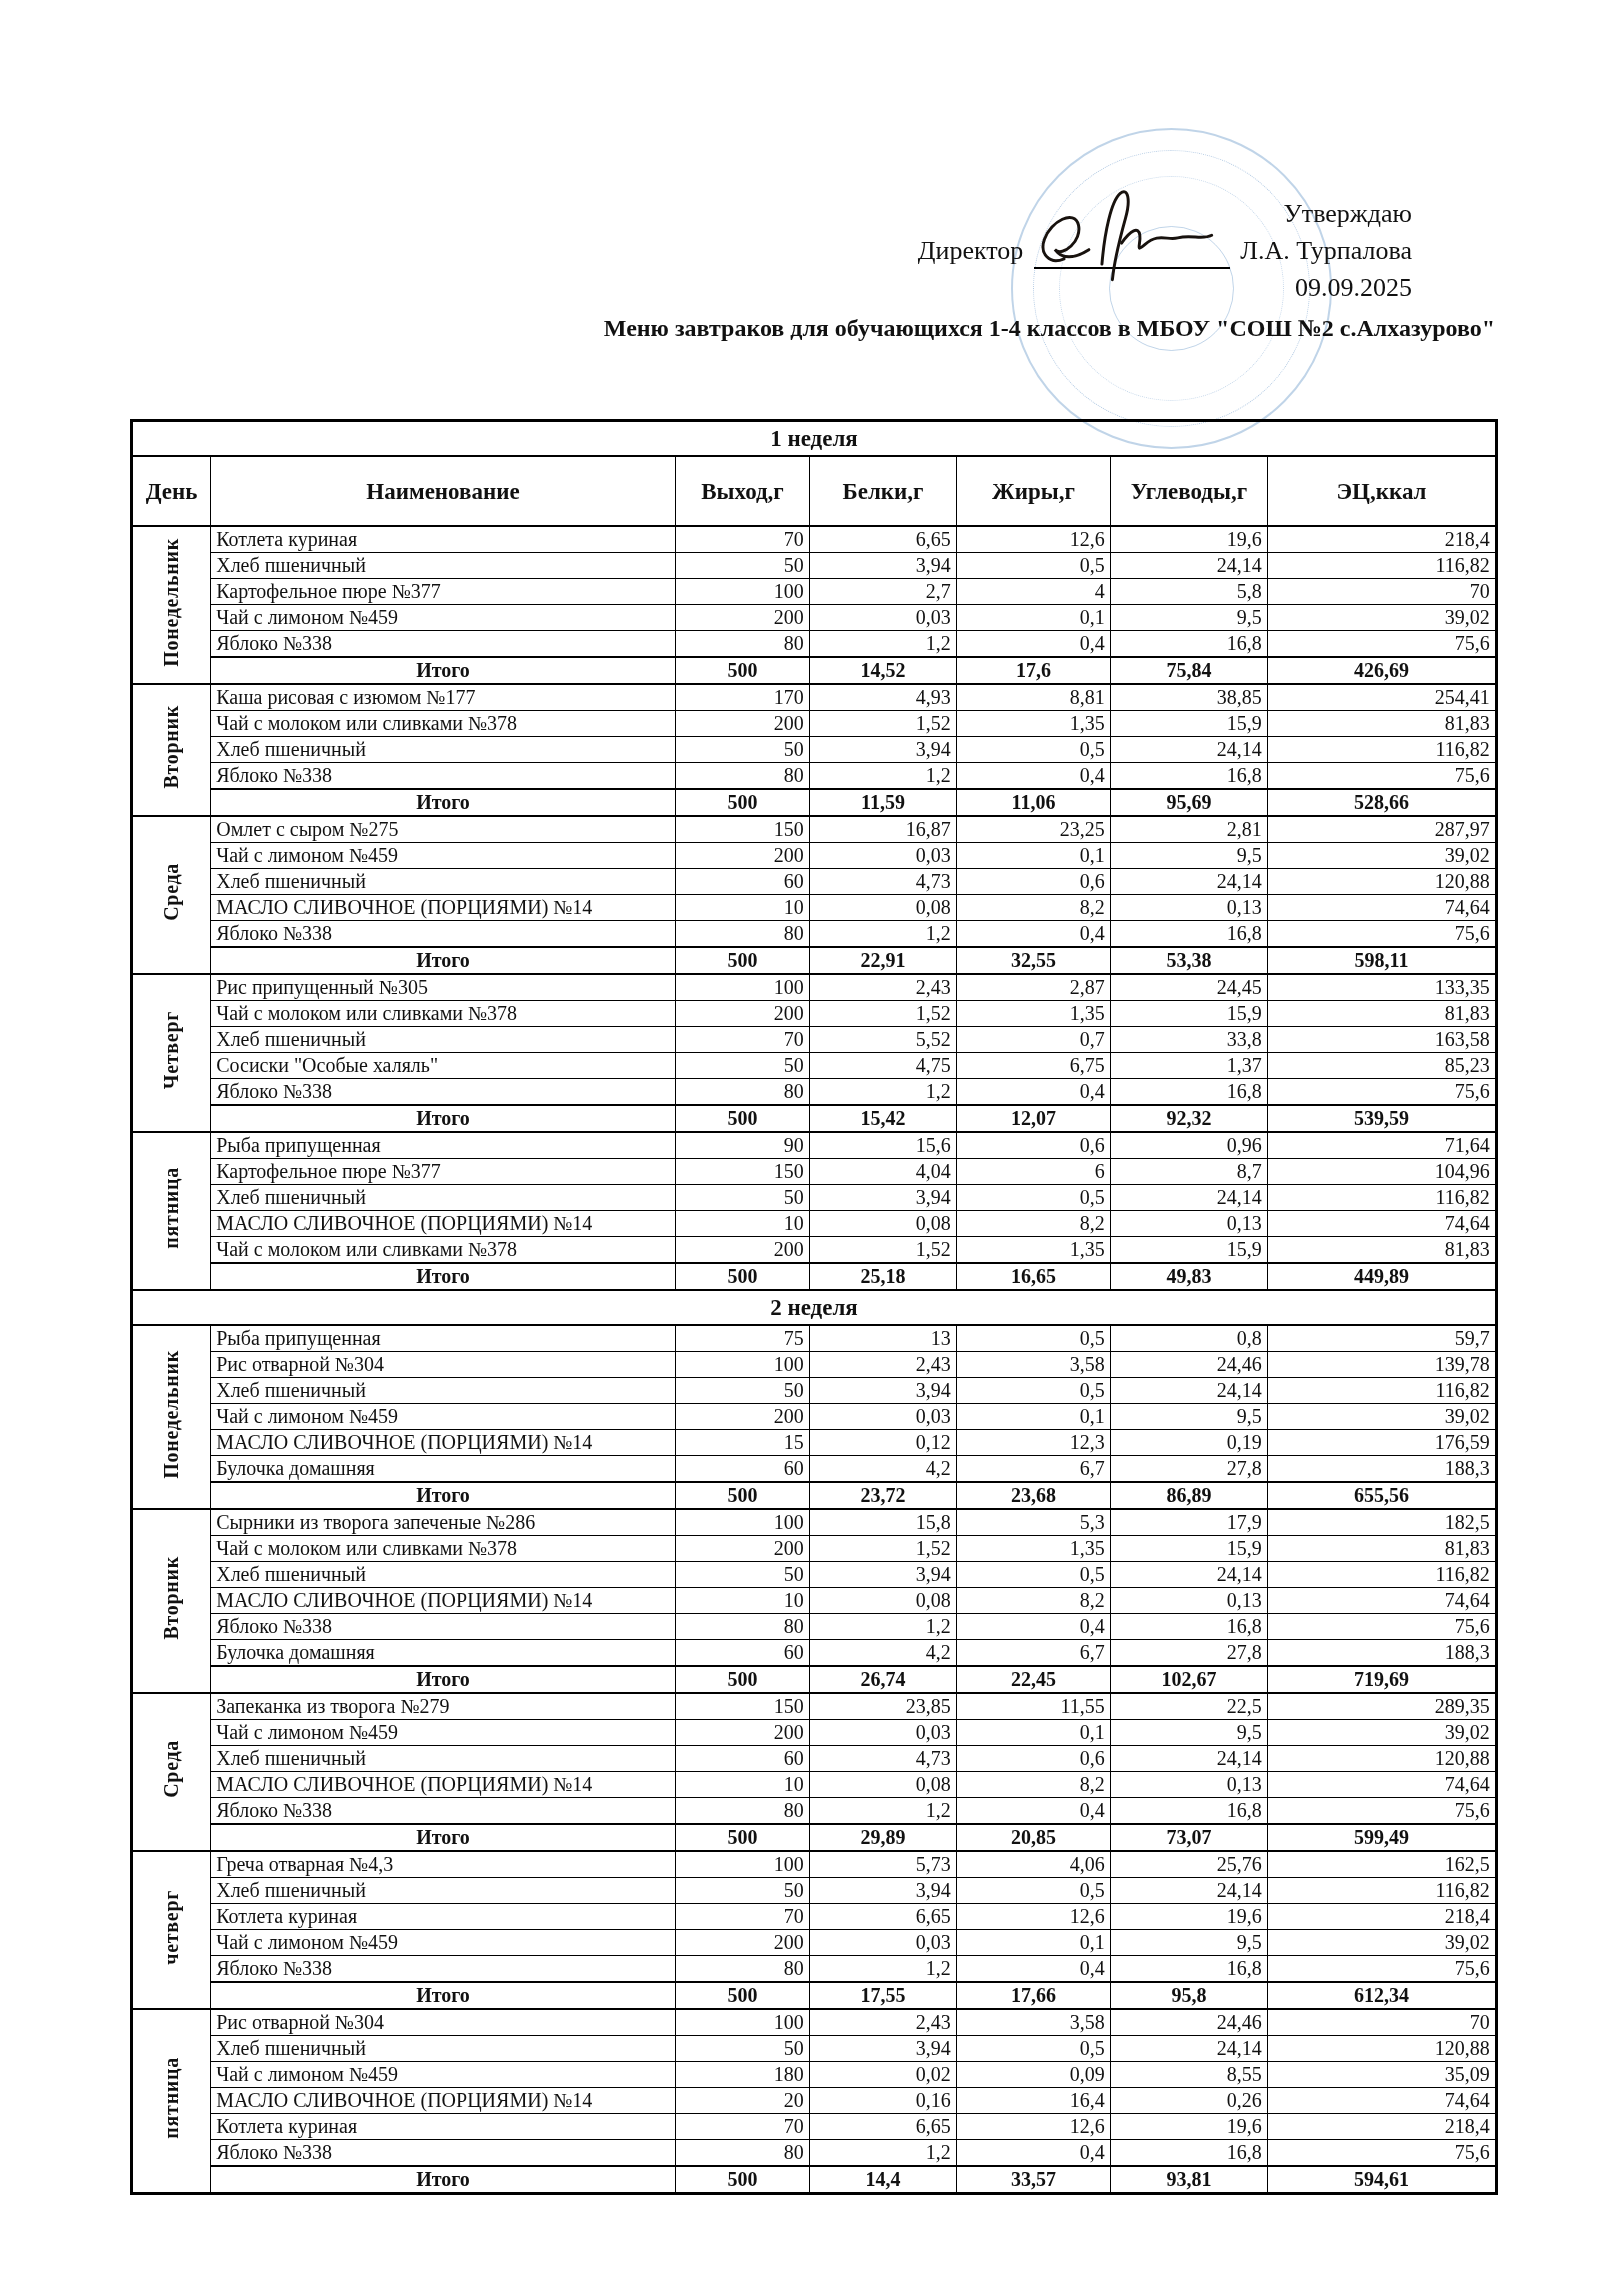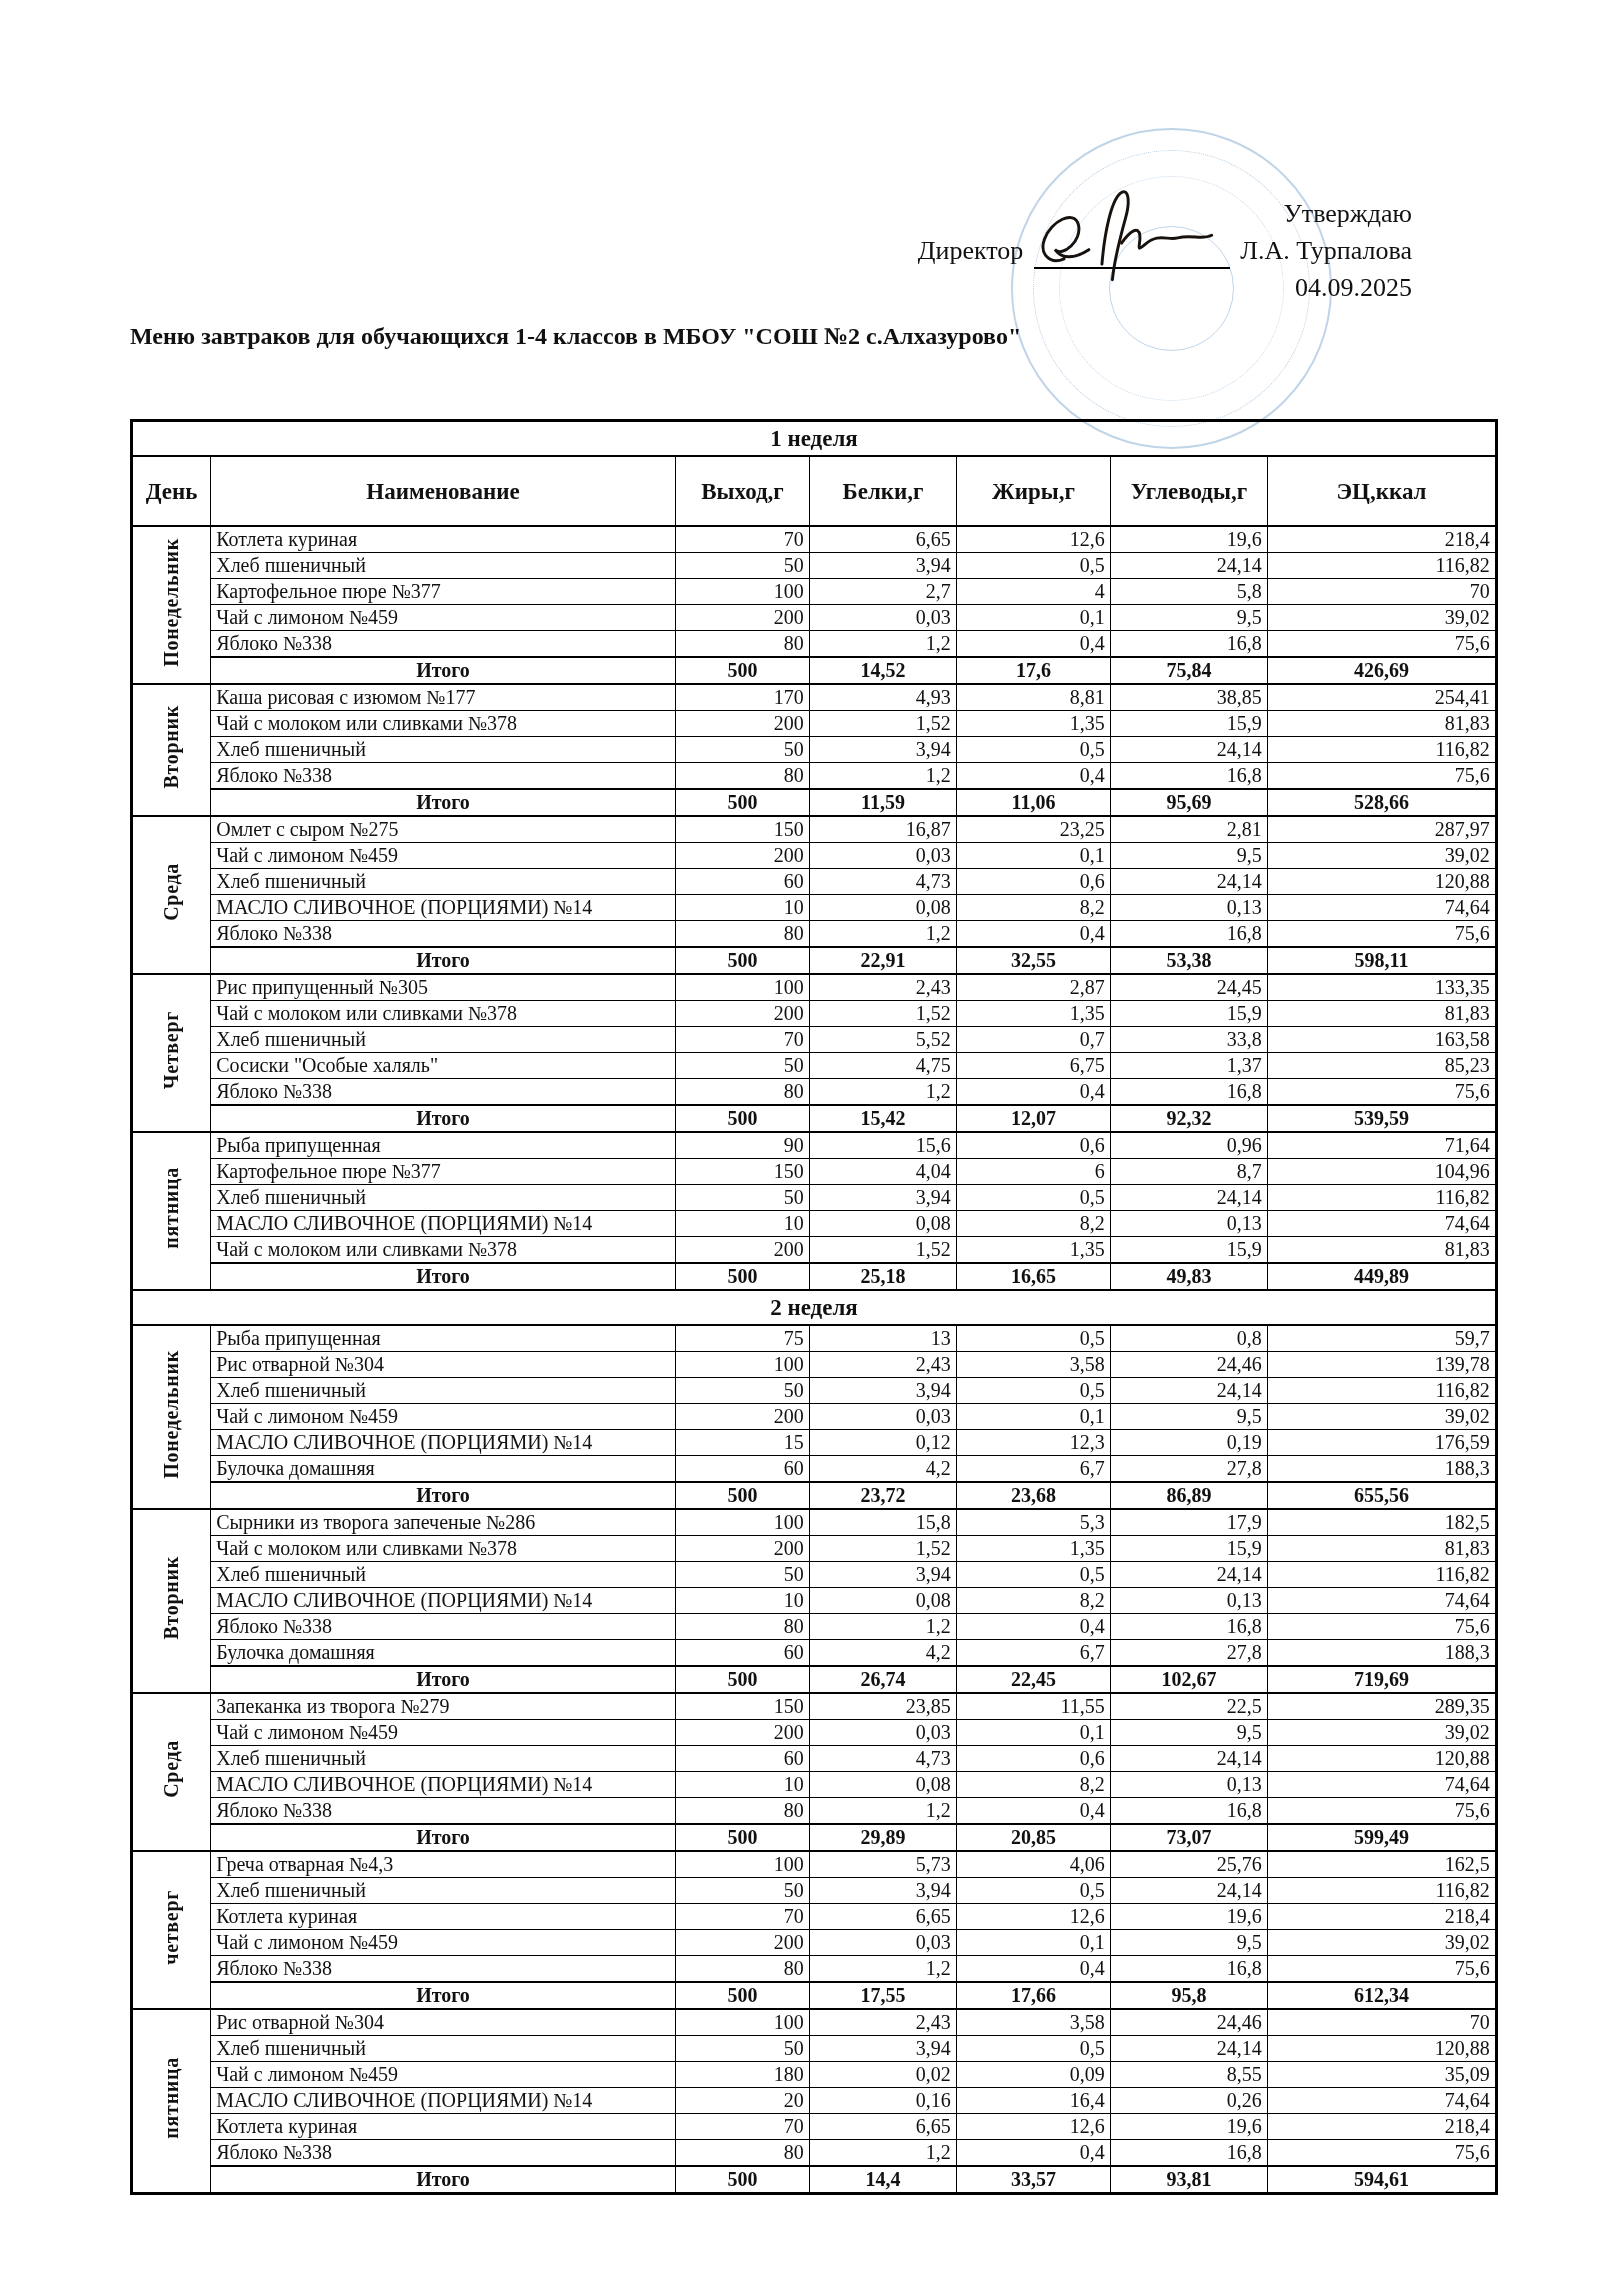--- a/index.html
+++ b/index.html
@@ -21,21 +21,21 @@
   .stamp .c3 { inset:48px;  border:1.3px dotted rgba(106,152,201,0.38); }
   .stamp .c4 { inset:98px; border:1.3px solid rgba(106,152,201,0.42); }
 
   
   .approval { position:absolute; top:195px; right:211px; text-align:right; font-size:26px; line-height:37px; }
   .director-line { display:flex; align-items:flex-end; justify-content:flex-end; gap:10.5px; }
   .sig-line { position:relative; display:inline-block; width:196px; height:31px; border-bottom:2px solid #000; }
   .sig-line svg { position:absolute; left:0; bottom:-19.6px; }
 
   
-  .doc-title { position:absolute; top:323px; left:130px; width:1365px; text-align:left; font-weight:bold; font-size:24px; }
+  .doc-title { position:absolute; top:315px; left:130px; width:1365px; text-align:right; font-weight:bold; font-size:24px; }
 
   
   .table-wrap { position:absolute; top:419px; left:130px; }
   table { border-collapse:collapse; table-layout:fixed; width:1365px; border:3.9px solid #000;padding-left:42px; }
   td, th { border:1.3px solid #000; height:25px; line-height:25px; font-size:20px; padding:0 5.2px; overflow:hidden; white-space:nowrap; }
   .week-row td { text-align:center; font-weight:bold; font-size:23px; height:33px; line-height:33px; border-top:2.6px solid #000; border-bottom:2.6px solid #000; }
   .cols-row th { text-align:center; vertical-align:middle; font-weight:bold; font-size:23px; height:70px; border-bottom:2.6px solid #000; }
   .day-cell { text-align:center; vertical-align:middle; padding:0; }
   .day-cell .v {
     writing-mode:vertical-rl; transform:rotate(180deg);
@@ -69,21 +69,21 @@
           <svg width="196" height="108" viewBox="0 0 300 165">
             <g fill="none" stroke="#18120e" stroke-width="4.5" stroke-linecap="round">
               <path d="M46,122 C24,132 8,114 16,92 C26,64 62,46 68,70 C74,94 44,120 32,108 C46,126 68,118 84,108"></path>
               <path d="M104,130 C108,82 118,34 132,22 C144,12 148,32 140,60 C130,96 122,134 120,154"></path>
               <path d="M134,98 C148,78 160,72 162,86 C164,100 154,114 170,100 C190,82 204,94 220,90 C242,84 256,94 272,86"></path>
             </g>
           </svg>
         </span>
       <span>Л.А. Турпалова</span>
     </div>
-    <div>04.09.2025</div>
+    <div>09.09.2025</div>
   </div>
 
   <div class="doc-title">Меню завтраков для обучающихся 1-4 классов в МБОУ "СОШ №2 с.Алхазурово"</div>
 
   <div class="table-wrap">
     <table>
       <colgroup>
         <col style="width:79px">
           <col style="width:465px">
           <col style="width:134px">

